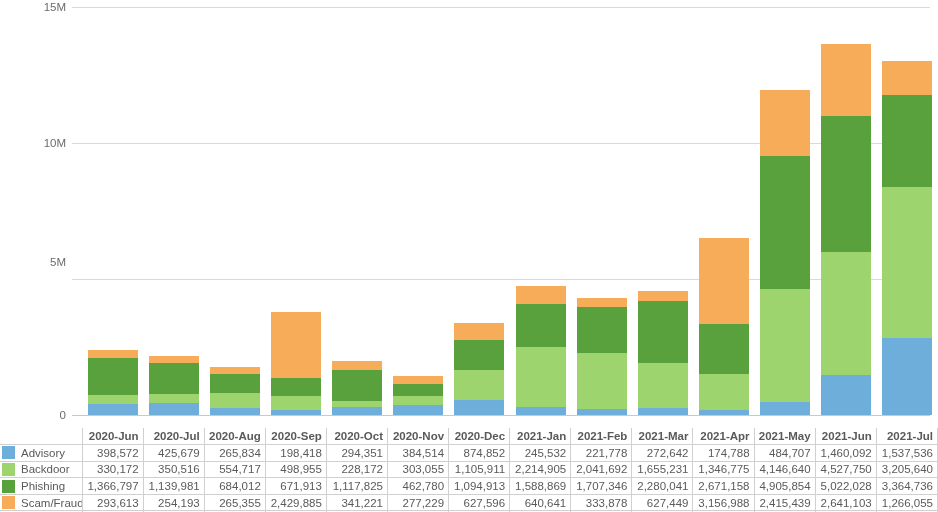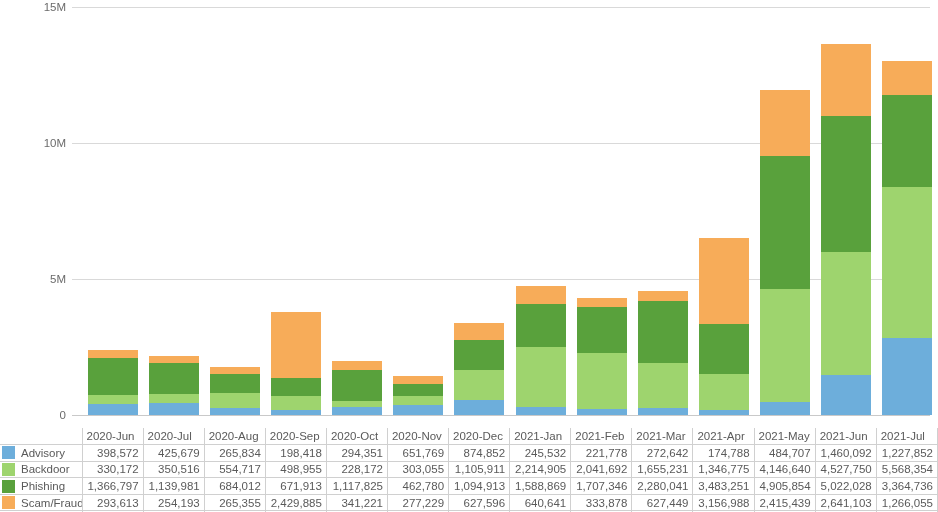--- a/index.html
+++ b/index.html
@@ -87,22 +87,22 @@
     white-space: nowrap;
   }
   th.corner, td.rowlabel {
     width: 82px;
     text-align: left;
     border-left: none;
     padding-left: 2px;
   }
   th.corner { border: none; border-bottom: 1px solid #d0d0d0; }
   th.colhead {
-    text-align: left;
-    font-weight: normal;
+    text-align: right;
+    font-weight: bold;
     color: #5a5a5a;
     border-top: none;
   }
   td.val { text-align: right; }
   .rowlabel-inner {
     display: flex;
     align-items: center;
     gap: 6px;
   }
   .swatch {
@@ -112,21 +112,21 @@
   }
 </style>
 </head>
 <body>
 
 <div id="app">
 
   <div id="plot">
     <div id="ylabels">
         <div class="ytick" style="top: 415px;">0</div>
-        <div class="ytick" style="top: 279px; margin-left: 16px;">5M</div>
+        <div class="ytick" style="top: 262px; margin-left: 16px;">5M</div>
         <div class="ytick" style="top: 143px;">10M</div>
         <div class="ytick" style="top: 7px;">15M</div>
       </div>
     <div id="gridwrap">
         <div class="gridline zero" style="top: 415px;"></div>
         <div class="gridline" style="top: 279px;"></div>
         <div class="gridline" style="top: 143px;"></div>
         <div class="gridline" style="top: 7px;"></div>
       </div>
     <div id="bars">
@@ -286,29 +286,29 @@
               <div class="rowlabel-inner">
                 <span class="swatch" style="background: rgb(109, 174, 219);"></span>
                 <span>Advisory</span>
               </div>
             </td>
             <td class="val">398,572</td>
             <td class="val">425,679</td>
             <td class="val">265,834</td>
             <td class="val">198,418</td>
             <td class="val">294,351</td>
-            <td class="val">651,769</td>
+            <td class="val">384,514</td>
             <td class="val">874,852</td>
             <td class="val">245,532</td>
             <td class="val">221,778</td>
             <td class="val">272,642</td>
             <td class="val">174,788</td>
             <td class="val">484,707</td>
             <td class="val">1,460,092</td>
-            <td class="val">1,227,852</td>
+            <td class="val">1,537,536</td>
           </tr>
           <tr>
             <td class="rowlabel">
               <div class="rowlabel-inner">
                 <span class="swatch" style="background: rgb(158, 212, 110);"></span>
                 <span>Backdoor</span>
               </div>
             </td>
             <td class="val">330,172</td>
             <td class="val">350,516</td>
@@ -316,40 +316,40 @@
             <td class="val">498,955</td>
             <td class="val">228,172</td>
             <td class="val">303,055</td>
             <td class="val">1,105,911</td>
             <td class="val">2,214,905</td>
             <td class="val">2,041,692</td>
             <td class="val">1,655,231</td>
             <td class="val">1,346,775</td>
             <td class="val">4,146,640</td>
             <td class="val">4,527,750</td>
-            <td class="val">5,568,354</td>
+            <td class="val">3,205,640</td>
           </tr>
           <tr>
             <td class="rowlabel">
               <div class="rowlabel-inner">
                 <span class="swatch" style="background: rgb(89, 161, 60);"></span>
                 <span>Phishing</span>
               </div>
             </td>
             <td class="val">1,366,797</td>
             <td class="val">1,139,981</td>
             <td class="val">684,012</td>
             <td class="val">671,913</td>
             <td class="val">1,117,825</td>
             <td class="val">462,780</td>
             <td class="val">1,094,913</td>
             <td class="val">1,588,869</td>
             <td class="val">1,707,346</td>
             <td class="val">2,280,041</td>
-            <td class="val">3,483,251</td>
+            <td class="val">2,671,158</td>
             <td class="val">4,905,854</td>
             <td class="val">5,022,028</td>
             <td class="val">3,364,736</td>
           </tr>
           <tr>
             <td class="rowlabel">
               <div class="rowlabel-inner">
                 <span class="swatch" style="background: rgb(247, 172, 89);"></span>
                 <span>Scam/Fraud</span>
               </div>

